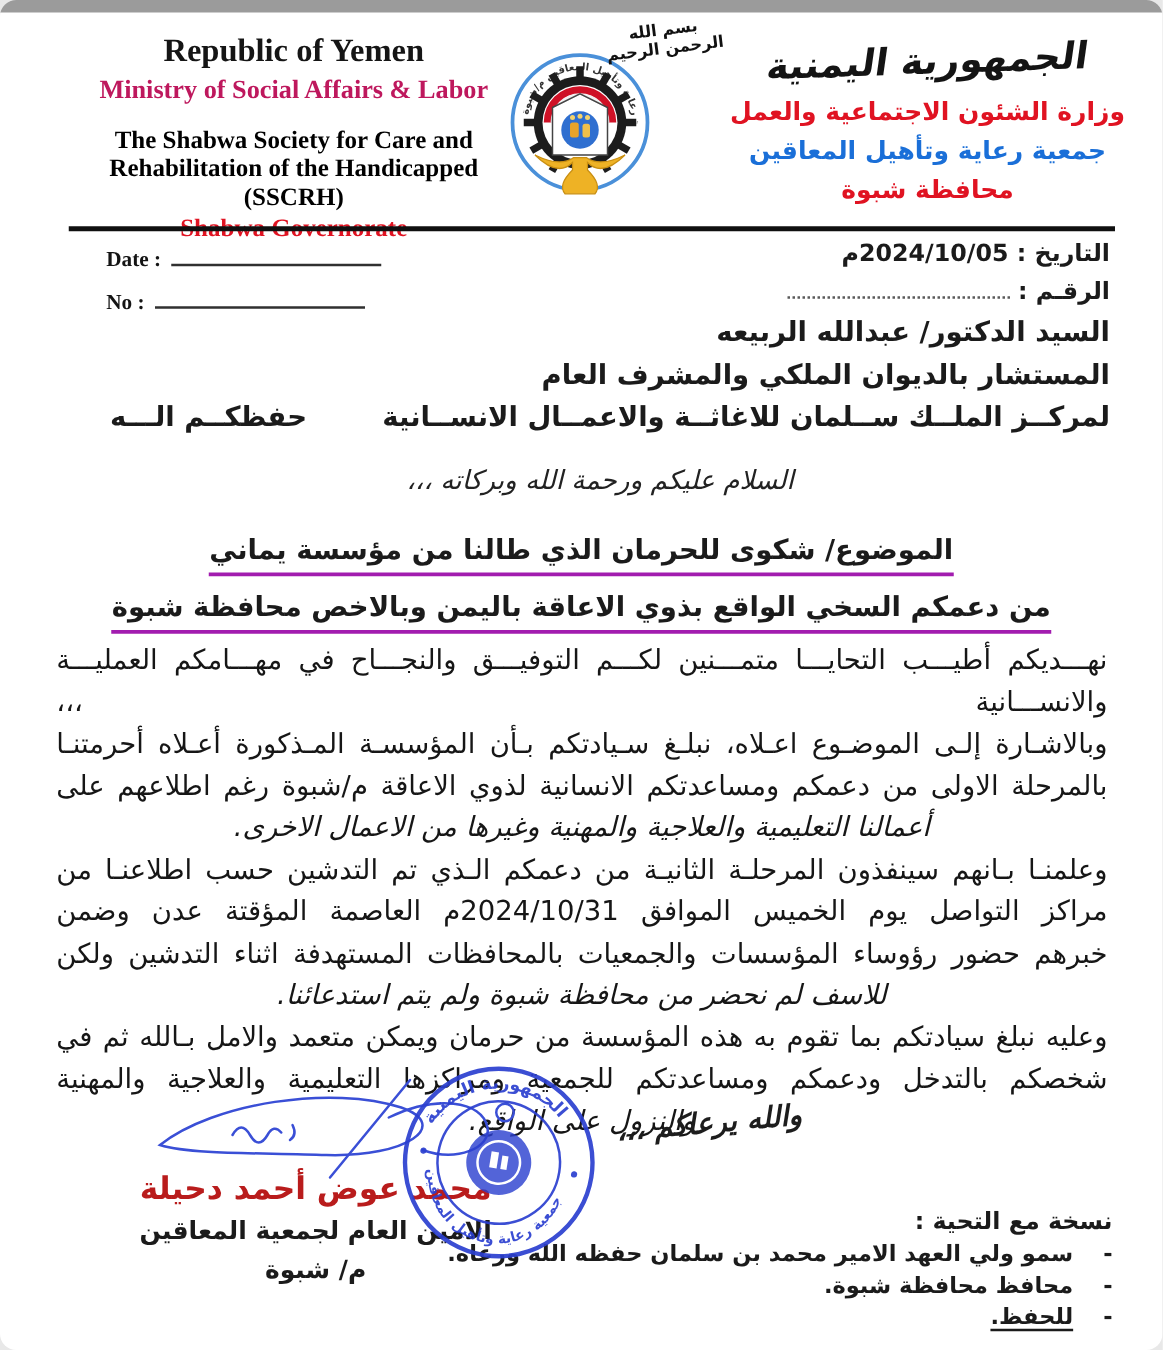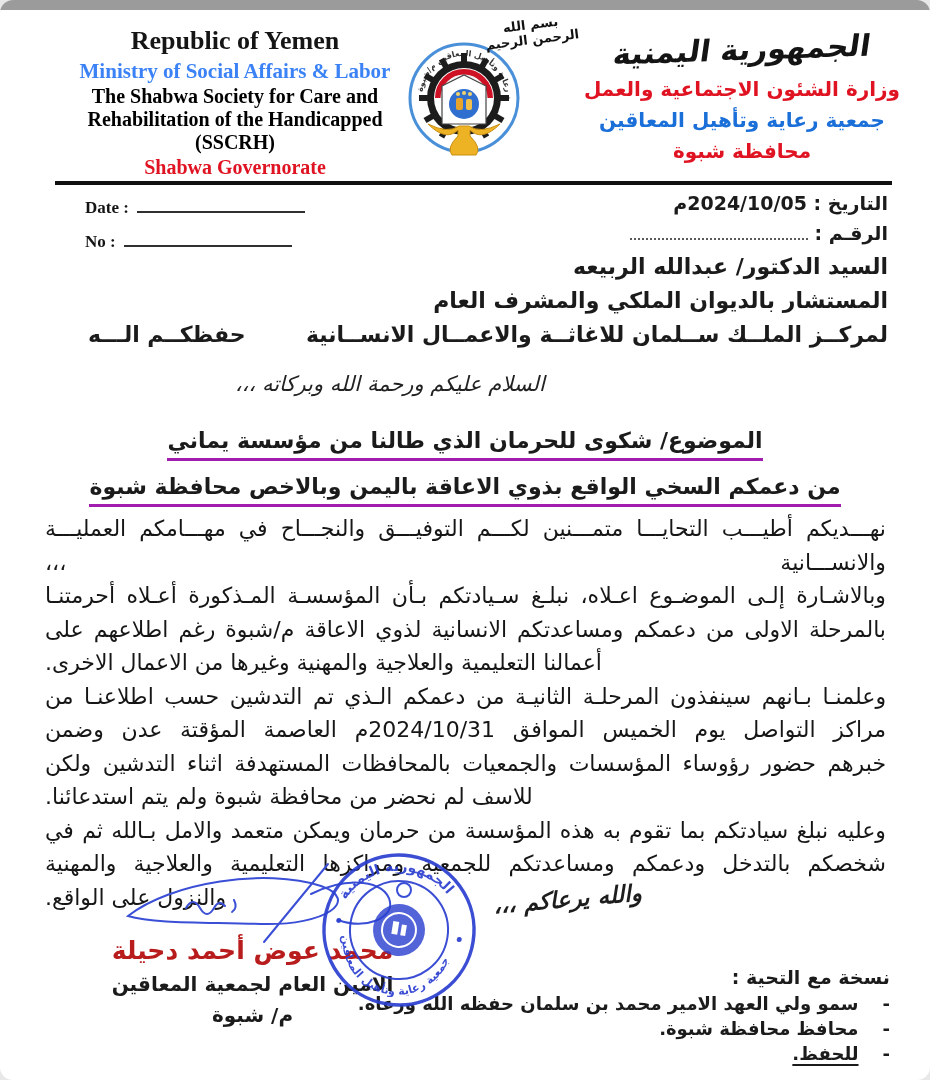--- a/index.html
+++ b/index.html
@@ -4,21 +4,21 @@
 <style>
   html,body{margin:0;padding:0;background:#e8e8e8;}
   .page{position:relative;width:930px;height:1080px;margin:0 auto;background:#ffffff;
         overflow:hidden;font-family:"DejaVu Sans",sans-serif;color:#1b1b1b;border-radius:13px;}
   .topstrip{position:absolute;top:0;left:0;right:0;height:10px;background:#9b9b9b;}
 
   
   .eng{position:absolute;left:60px;top:26px;width:350px;text-align:center;
        font-family:"Liberation Serif","DejaVu Serif",serif;font-weight:bold;line-height:1.15;}
   .eng .l1{font-size:26px;color:#151515;margin-bottom:3px;}
-  .eng .l2{font-size:21px;color:#3b82f6;margin-bottom:2px;}
+  .eng .l2{font-size:21px;color:#be185d;margin-bottom:18px;}
   .eng .l3,.eng .l4,.eng .l5{font-size:20px;color:#000000;}
   .eng .l6{font-size:20px;color:#e01322;margin-top:2px;}
   .logo-svg{position:absolute;left:408px;top:22px;}
   .bismillah{position:absolute;left:484px;top:18px;width:95px;font-size:13px;font-weight:bold;
              transform:rotate(-7deg);direction:rtl;text-align:center;line-height:1.15;color:#111;}
   .arb{position:absolute;right:28px;top:32px;width:320px;text-align:center;direction:rtl;}
   .arb .a1{font-size:30px;font-weight:bold;color:#141414;transform:skewX(-10deg) rotate(-2deg);margin-bottom:10px;}
   .arb .a2{font-size:20px;font-weight:bold;color:#e01322;margin-bottom:7px;}
   .arb .a3{font-size:20px;font-weight:bold;color:#1a6fd8;margin-bottom:7px;}
   .arb .a4{font-size:20px;font-weight:bold;color:#e01322;}
@@ -31,32 +31,32 @@
   .fillline{display:inline-block;width:168px;border-bottom:2px solid #303030;height:11px;margin-left:8px;}
   .meta-ar{position:absolute;right:42px;top:192px;direction:rtl;text-align:right;font-weight:bold;font-size:19px;}
   .meta-ar .meta-row{margin-bottom:8px;}
   .dotline{display:inline-block;width:178px;border-bottom:2px dotted #5a5a5a;height:9px;margin:0 6px;}
 
   
   .recipient{position:absolute;top:250px;right:42px;left:60px;direction:rtl;text-align:right;
              font-weight:bold;font-size:22px;line-height:34px;}
   .protect{position:absolute;left:28px;top:68px;font-size:22px;font-weight:bold;}
 
-  .salutation{position:absolute;top:372px;left:235px;width:400px;text-align:left;
+  .salutation{position:absolute;top:372px;left:235px;width:400px;text-align:right;
               font-size:21px;font-style:italic;direction:rtl;color:#222;}
 
   .subject{position:absolute;top:428px;left:0;right:0;text-align:center;direction:rtl;font-weight:bold;font-size:22px;}
   .subject .s-line{margin-bottom:13px;}
   .subject .u{display:inline-block;border-bottom:3px solid #a21caf;padding-bottom:5px;}
 
   
   .letter-body{position:absolute;top:512px;left:45px;right:44px;direction:rtl;
                font-size:22px;line-height:33.5px;color:#161616;}
   .jline{text-align:justify;text-align-last:justify;}
-  .rline{text-align:left;}
+  .rline{text-align:center;font-style:italic;}
 
   .closing{position:absolute;top:886px;right:288px;font-size:23px;font-weight:bold;font-style:italic;
            transform:rotate(-5deg);direction:rtl;color:#1d1d1d;}
 
   .signature-svg{position:absolute;left:116px;top:858px;z-index:2;}
   .stamp-svg{position:absolute;left:318px;top:846px;z-index:3;opacity:.92;}
   .signblock{position:absolute;left:80px;top:936px;width:345px;text-align:center;direction:rtl;font-weight:bold;z-index:1;}
   .signblock .sname{font-size:25px;margin-bottom:7px;color:#b91c1c;}
   .signblock .stitle{font-size:20px;margin-bottom:7px;}
   .signblock .sloc{font-size:20px;}

